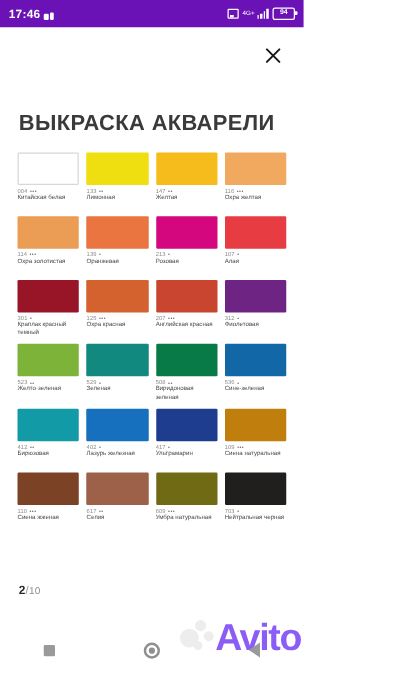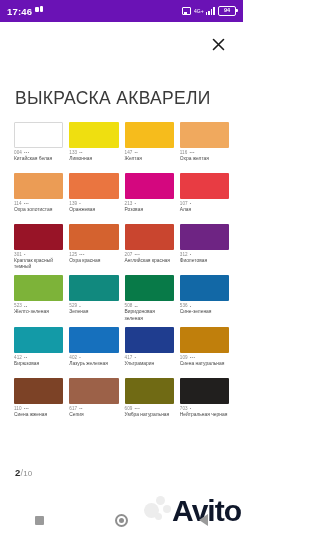--- a/index.html
+++ b/index.html
@@ -11,21 +11,21 @@
     position:relative;
   }
   
   .statusbar{
     height:22px;width:100%;
     background:#6a12b5;
     display:flex;align-items:center;justify-content:space-between;
     padding:0 7px;box-sizing:border-box;
     color:#ffffff;
   }
-  .sb-left{display:flex;align-items:flex-start;gap:3px;}
+  .sb-left{display:flex;align-items:flex-end;gap:3px;}
   .sb-time{font-size:9.5px;font-weight:600;letter-spacing:.2px;color:#fff;}
   .sb-right{display:flex;align-items:center;gap:3px;}
   .ic{display:inline-block;}
   .ic-photo{
     width:7px;height:6px;border:1px solid #fff;border-radius:1px;
     position:relative;
   }
   .ic-photo:after{
     content:"";position:absolute;left:1px;bottom:0px;
     width:3px;height:2px;background:#fff;
@@ -65,21 +65,21 @@
     cursor:pointer;
   }
   .close-btn svg{display:block;}
 
   
   .sheet{padding:0 14px;box-sizing:border-box;}
   .page-title{
     font-size:17.5px;
     letter-spacing:.3px;
     color:#3a3a3a;
-    font-weight:400;
+    font-weight:700;
     margin:22px 0 13px 1px;
     white-space:nowrap;
   }
 
   
   .grid{
     display:grid;
     grid-template-columns:repeat(4,1fr);
     column-gap:6px;
     row-gap:0px;
@@ -113,21 +113,21 @@
   .pager{
     position:absolute;left:15px;bottom:62px;
     font-size:9px;color:#6b6b6b;letter-spacing:.2px;
   }
   .pager b{color:#2b2b2b;font-weight:700;font-size:9.5px;}
   .pager span.slash{color:#9a9a9a;}
   .pager span.total{color:#8c8c8c;font-size:8px;}
 
   .watermark{
     position:absolute;right:2px;bottom:12px;
-    font-size:30px;font-weight:700;color:#0f172a;
+    font-size:30px;font-weight:700;color:#8b5cf6;
     letter-spacing:-1px;display:flex;align-items:center;
     user-select:none;pointer-events:none;
   }
   .wm-mark{
     position:relative;width:30px;height:30px;margin-right:-2px;
   }
   .wm-mark i{position:absolute;border-radius:50%;background:#ededed;display:block;}
   .wm-mark i:nth-child(1){width:15px;height:15px;left:0;top:7px;}
   .wm-mark i:nth-child(2){width:9px;height:9px;left:12px;top:0px;}
   .wm-mark i:nth-child(3){width:8px;height:8px;left:19px;top:9px;}

